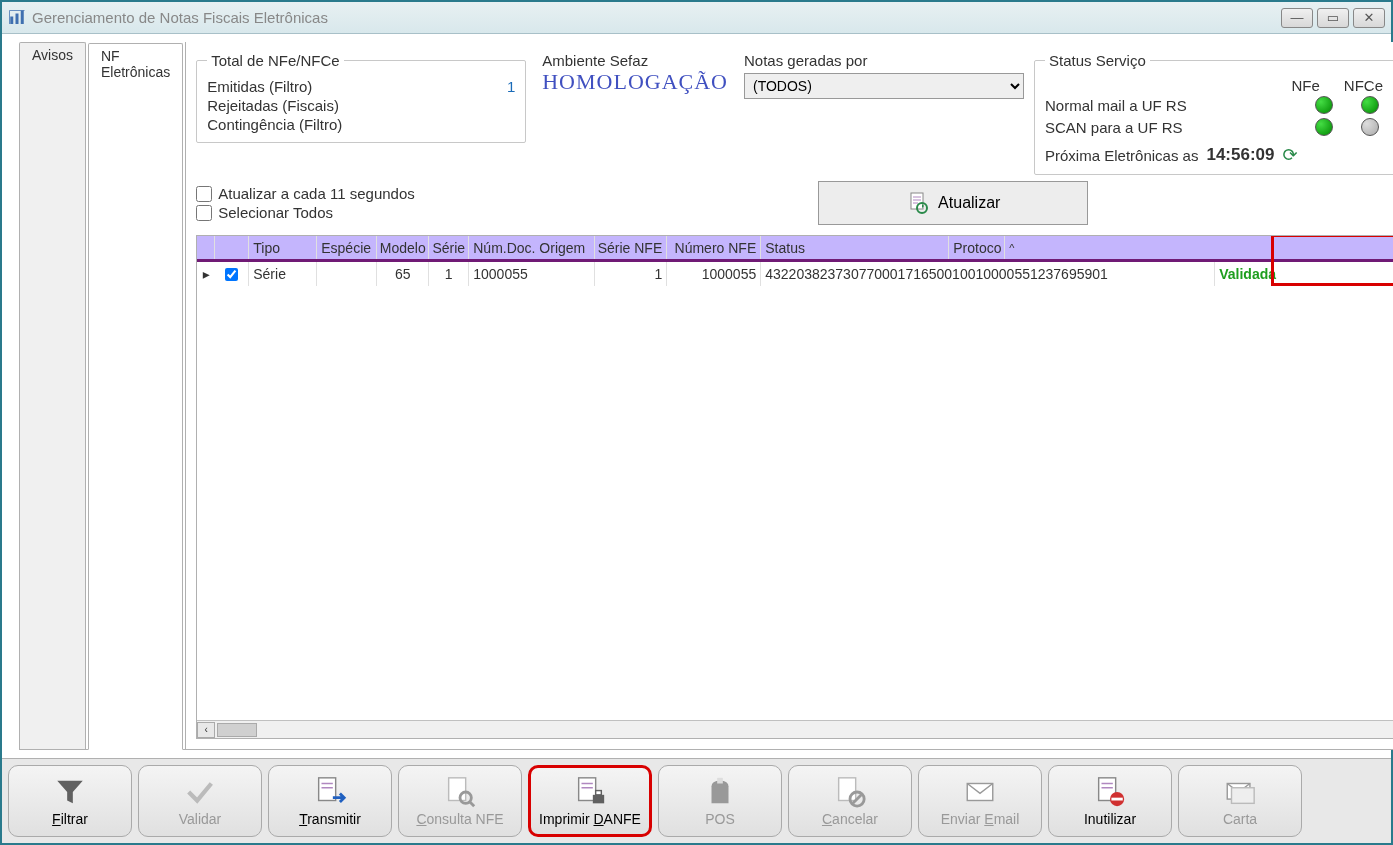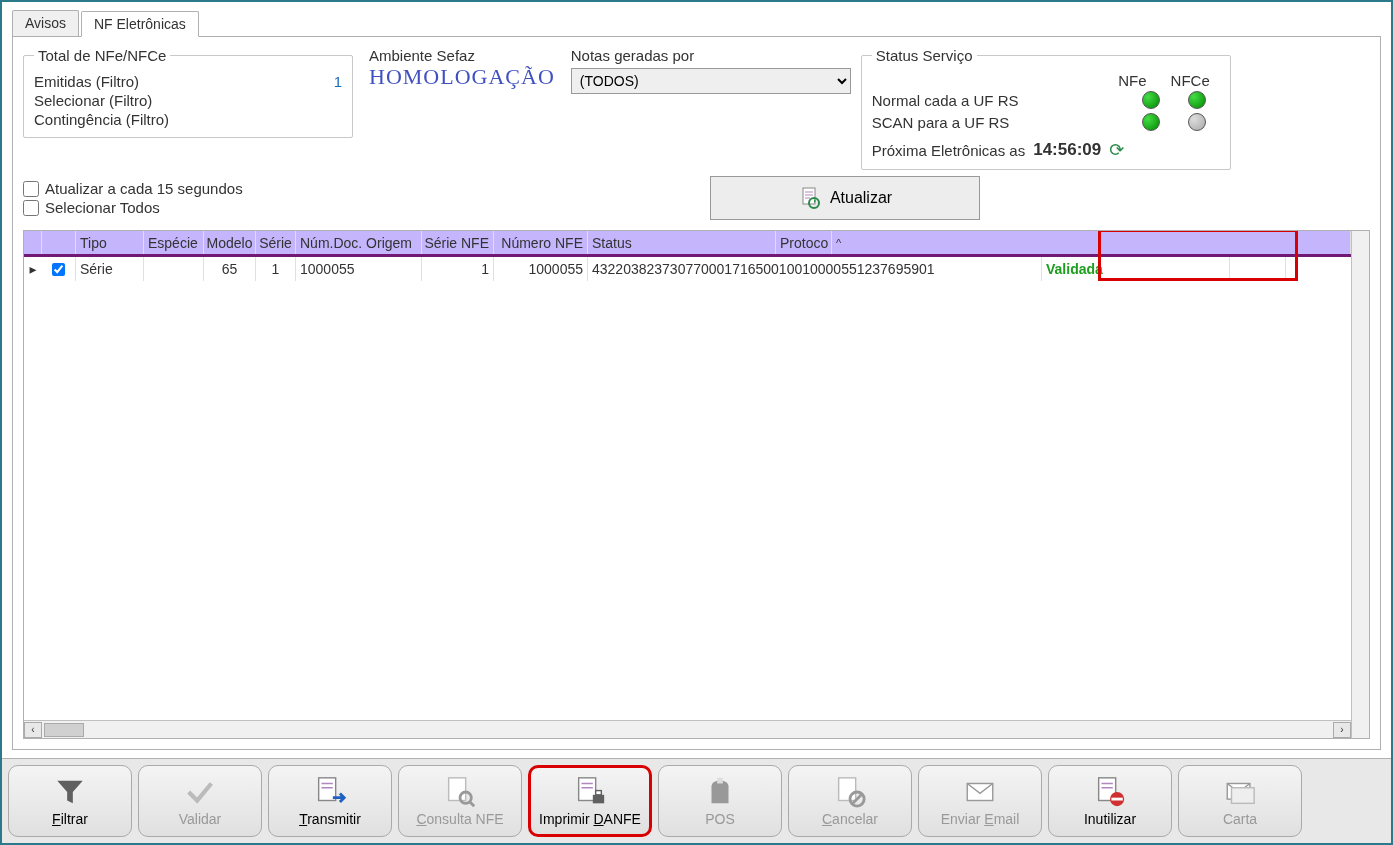--- a/index.html
+++ b/index.html
@@ -3,21 +3,21 @@
 <meta charset="utf-8">
 <style>
 * { box-sizing: border-box; margin: 0; padding: 0; font-family: 'Segoe UI', Tahoma, sans-serif; }
 body { background: #fff; font-size: 14px; color: #333; }
 .window { border: 2px solid #2a7a8c; background: #fff; width: 1393px; height: 845px; display: flex; flex-direction: column; }
 .titlebar { background: linear-gradient(#e8f0f2, #d8e8ec); height: 32px; display: flex; align-items: center; padding: 0 6px; border-bottom: 1px solid #a8c0c8; }
 .titlebar-icon { width: 18px; height: 18px; margin-right: 6px; }
 .titlebar-title { color: #888; font-size: 15px; flex: 1; }
 .win-controls { display: flex; gap: 4px; }
 .win-btn { width: 32px; height: 20px; background: linear-gradient(#f0f0f0, #d8d8d8); border: 1px solid #888; border-radius: 3px; display: flex; align-items: center; justify-content: center; cursor: pointer; font-size: 13px; color: #555; }
-.content { flex: 1; padding: 8px 10px; display: flex; flex-direction: column; }
+.content { flex: 1; padding: 8px 17px; display: flex; flex-direction: row; }
 .tabs { display: flex; border-bottom: 1px solid #b0b0b0; }
 .tab { padding: 4px 12px; border: 1px solid #b0b0b0; border-bottom: none; background: #f0f0f0; margin-right: 2px; cursor: pointer; font-size: 14px; border-radius: 2px 2px 0 0; }
 .tab.active { background: #fff; border-bottom: 1px solid #fff; position: relative; top: 1px; }
 .panel { border: 1px solid #b0b0b0; border-top: none; padding: 10px; flex: 1; display: flex; flex-direction: column; background: #fff; }
 .top-row { display: flex; gap: 10px; align-items: flex-start; }
 .fieldset { border: 1px solid #c8c8c8; padding: 8px 10px; border-radius: 2px; }
 .fieldset-legend { font-size: 15px; padding: 0 4px; }
 .totals { width: 330px; }
 .totals-row { display: flex; justify-content: space-between; padding: 1px 0; font-size: 15px; }
 .totals-row .val { color: #1a6bb8; font-weight: normal; }
@@ -74,38 +74,54 @@
 .tb-btn.disabled { color: #999; }
 .tb-btn.hl { border: 3px solid #d80000; }
 .tb-btn svg { width: 34px; height: 34px; }
 .tb-btn span u { text-decoration: underline; }
 .up-arrow { font-size: 11px; }
 </style>
 </head>
 <body>
 
 <div class="window">
+  <div class="titlebar">
+    <span class="titlebar-icon">
+      <svg viewBox="0 0 24 24">
+          <rect x="3" y="10" width="4" height="10" fill="#4070b0"></rect>
+          <rect x="10" y="6" width="4" height="14" fill="#4070b0"></rect>
+          <rect x="17" y="2" width="4" height="18" fill="#4070b0"></rect>
+          <path d="M2 20 L2 2 L22 2" stroke="#4070b0" fill="none" stroke-width="1"></path>
+        </svg>
+    </span>
+    <div class="titlebar-title">Gerenciamento de Notas Fiscais Eletrônicas</div>
+    <div class="win-controls">
+      <div class="win-btn">―</div>
+      <div class="win-btn">▭</div>
+      <div class="win-btn">✕</div>
+    </div>
+  </div>
 
   <div class="content">
     <div class="tabs">
       <div class="tab">Avisos</div>
       <div class="tab active">NF Eletrônicas</div>
     </div>
 
     <div class="panel">
       <div class="top-row">
 
         <fieldset class="fieldset totals">
           <legend class="fieldset-legend">Total de NFe/NFCe</legend>
           <div class="totals-row">
             <span>Emitidas (Filtro)</span>
             <span class="val">1</span>
           </div>
           <div class="totals-row">
-            <span>Selecionar (Filtro)</span>
+            <span>Rejeitadas (Fiscais)</span>
             <span class="val"></span>
           </div>
           <div class="totals-row">
             <span>Contingência (Filtro)</span>
             <span class="val"></span>
           </div>
         </fieldset>
 
         <div class="ambiente">
           <div class="ambiente-label">Ambiente Sefaz</div>
@@ -119,21 +135,21 @@
           </select>
         </div>
 
         <fieldset class="fieldset status-box">
           <legend class="fieldset-legend">Status Serviço</legend>
           <div class="status-header">
             <span>NFe</span>
             <span>NFCe</span>
           </div>
           <div class="status-row">
-            <span>Normal cada a UF RS</span>
+            <span>Normal mail a UF RS</span>
             <div class="status-lights">
               <span class="led green"></span>
               <span class="led green"></span>
             </div>
           </div>
           <div class="status-row">
             <span>SCAN para a UF RS</span>
             <div class="status-lights">
               <span class="led green"></span>
               <span class="led gray"></span>
@@ -144,21 +160,21 @@
             <span class="prox-time">14:56:09</span>
             <span class="refresh-sm">⟳</span>
           </div>
         </fieldset>
       </div>
 
       <div class="mid-row">
         <div class="checks">
           <label class="chk-line">
             <input type="checkbox" style="">
-            <span>Atualizar a cada 15 segundos</span>
+            <span>Atualizar a cada 11 segundos</span>
           </label>
           <label class="chk-line">
             <input type="checkbox" style="">
             <span>Selecionar Todos</span>
           </label>
         </div>
         <button class="btn-atualizar" style="margin-right: 390px;">
           <svg viewBox="0 0 24 24">
               <rect x="5" y="2" width="12" height="16" fill="#fff" stroke="#888"></rect>
               <path d="M7 6h8M7 9h8M7 12h5" stroke="#b088c0" stroke-width="1"></path>

